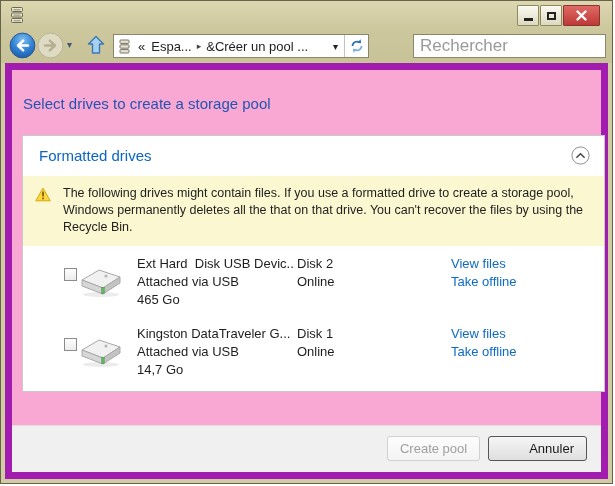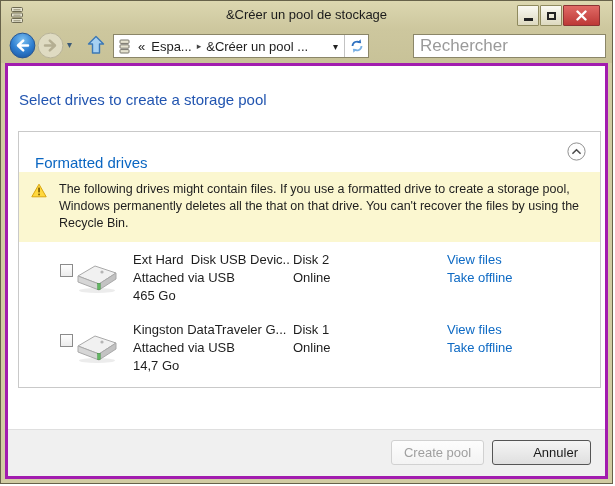--- a/index.html
+++ b/index.html
@@ -28,25 +28,25 @@
   .bc-seg{padding:0 3px;white-space:nowrap;}
   .bc-sep{font-size:9px;color:#444;padding:0 2px;}
   .bc-dd{margin-left:auto;font-size:10px;color:#222;padding:0 6px;}
   .refresh{flex:0 0 24px;height:100%;border-left:1px solid #c3c3c3;display:flex;align-items:center;justify-content:center;}
   .searchbox{position:absolute;left:412px;top:5px;width:193px;height:24px;background:#fff;border:1px solid #8b8668;display:flex;align-items:center;}
   .searchbox input{flex:1;border:0;outline:0;padding:0 6px;font-size:17px;font-family:"Liberation Sans",sans-serif;color:#1e1e1e;background:transparent;}
   .searchbox input::placeholder{color:#9a9a9a;}
   .searchbox .mag{flex:0 0 24px;display:flex;align-items:center;justify-content:center;}
 
   
-  .client{position:absolute;top:62px;left:4px;right:4px;bottom:4px;background:#ffffff;border:3px solid #a21caf;}
+  .client{position:absolute;top:62px;left:4px;right:4px;bottom:4px;background:#f9a8d4;border:7px solid #a21caf;}
   .heading{margin:25px 0 0 11px;font-size:15px;color:#2255b0;}
   .panel{position:absolute;top:65px;left:10px;width:583px;height:257px;border:1px solid #c9c9c9;background:#fff;overflow:hidden;}
   .panel-header{position:relative;height:40px;}
-  .panel-title{position:absolute;left:16px;top:22px;font-size:15px;color:#0a66c2;}
+  .panel-title{position:absolute;left:16px;top:11px;font-size:15px;color:#0a66c2;}
   .collapse-btn{position:absolute;right:14px;top:10px;width:19px;height:19px;cursor:default;}
 
   .warning{position:relative;background:#fbf7d0;padding:9px 15px 9px 40px;height:70px;}
   .warn-icon{position:absolute;left:12px;top:11px;width:16px;height:15px;}
   .warning-text{font-size:12.5px;line-height:17px;color:#1e1e1e;}
 
   .drive-row{position:relative;height:70px;}
   .drive-row.first{margin-top:6px;}
   .checkbox{position:absolute;left:41px;top:16px;width:13px;height:13px;border:1px solid #8b8b8b;background:linear-gradient(#fefefe,#ececec);cursor:default;}
   .drive-icon{position:absolute;left:55px;top:9px;width:46px;height:38px;}
@@ -76,21 +76,20 @@
           <rect x="1.5" y="7" width="11" height="4" rx="1"></rect>
           <rect x="1.5" y="12.5" width="11" height="4" rx="1"></rect>
         </g>
         <g fill="#a9a58c">
           <rect x="3.5" y="3" width="7" height="1.4"></rect>
           <rect x="3.5" y="8.5" width="7" height="1.4"></rect>
           <rect x="3.5" y="14" width="7" height="1.4"></rect>
         </g>
       </svg>
     </span>
-    <span class="title">&amp;Créer un pool de stockage</span>
     <div class="win-controls">
       <div class="wbtn min">
         <span class="glyph-min"></span>
       </div>
       <div class="wbtn max">
         <span class="glyph-max"></span>
       </div>
       <div class="wbtn close">
         <svg width="11" height="11" viewBox="0 0 11 11">
           <path d="M1.5 1.5 L9.5 9.5 M9.5 1.5 L1.5 9.5" stroke="#fff" stroke-width="2.4" stroke-linecap="round"></path>

